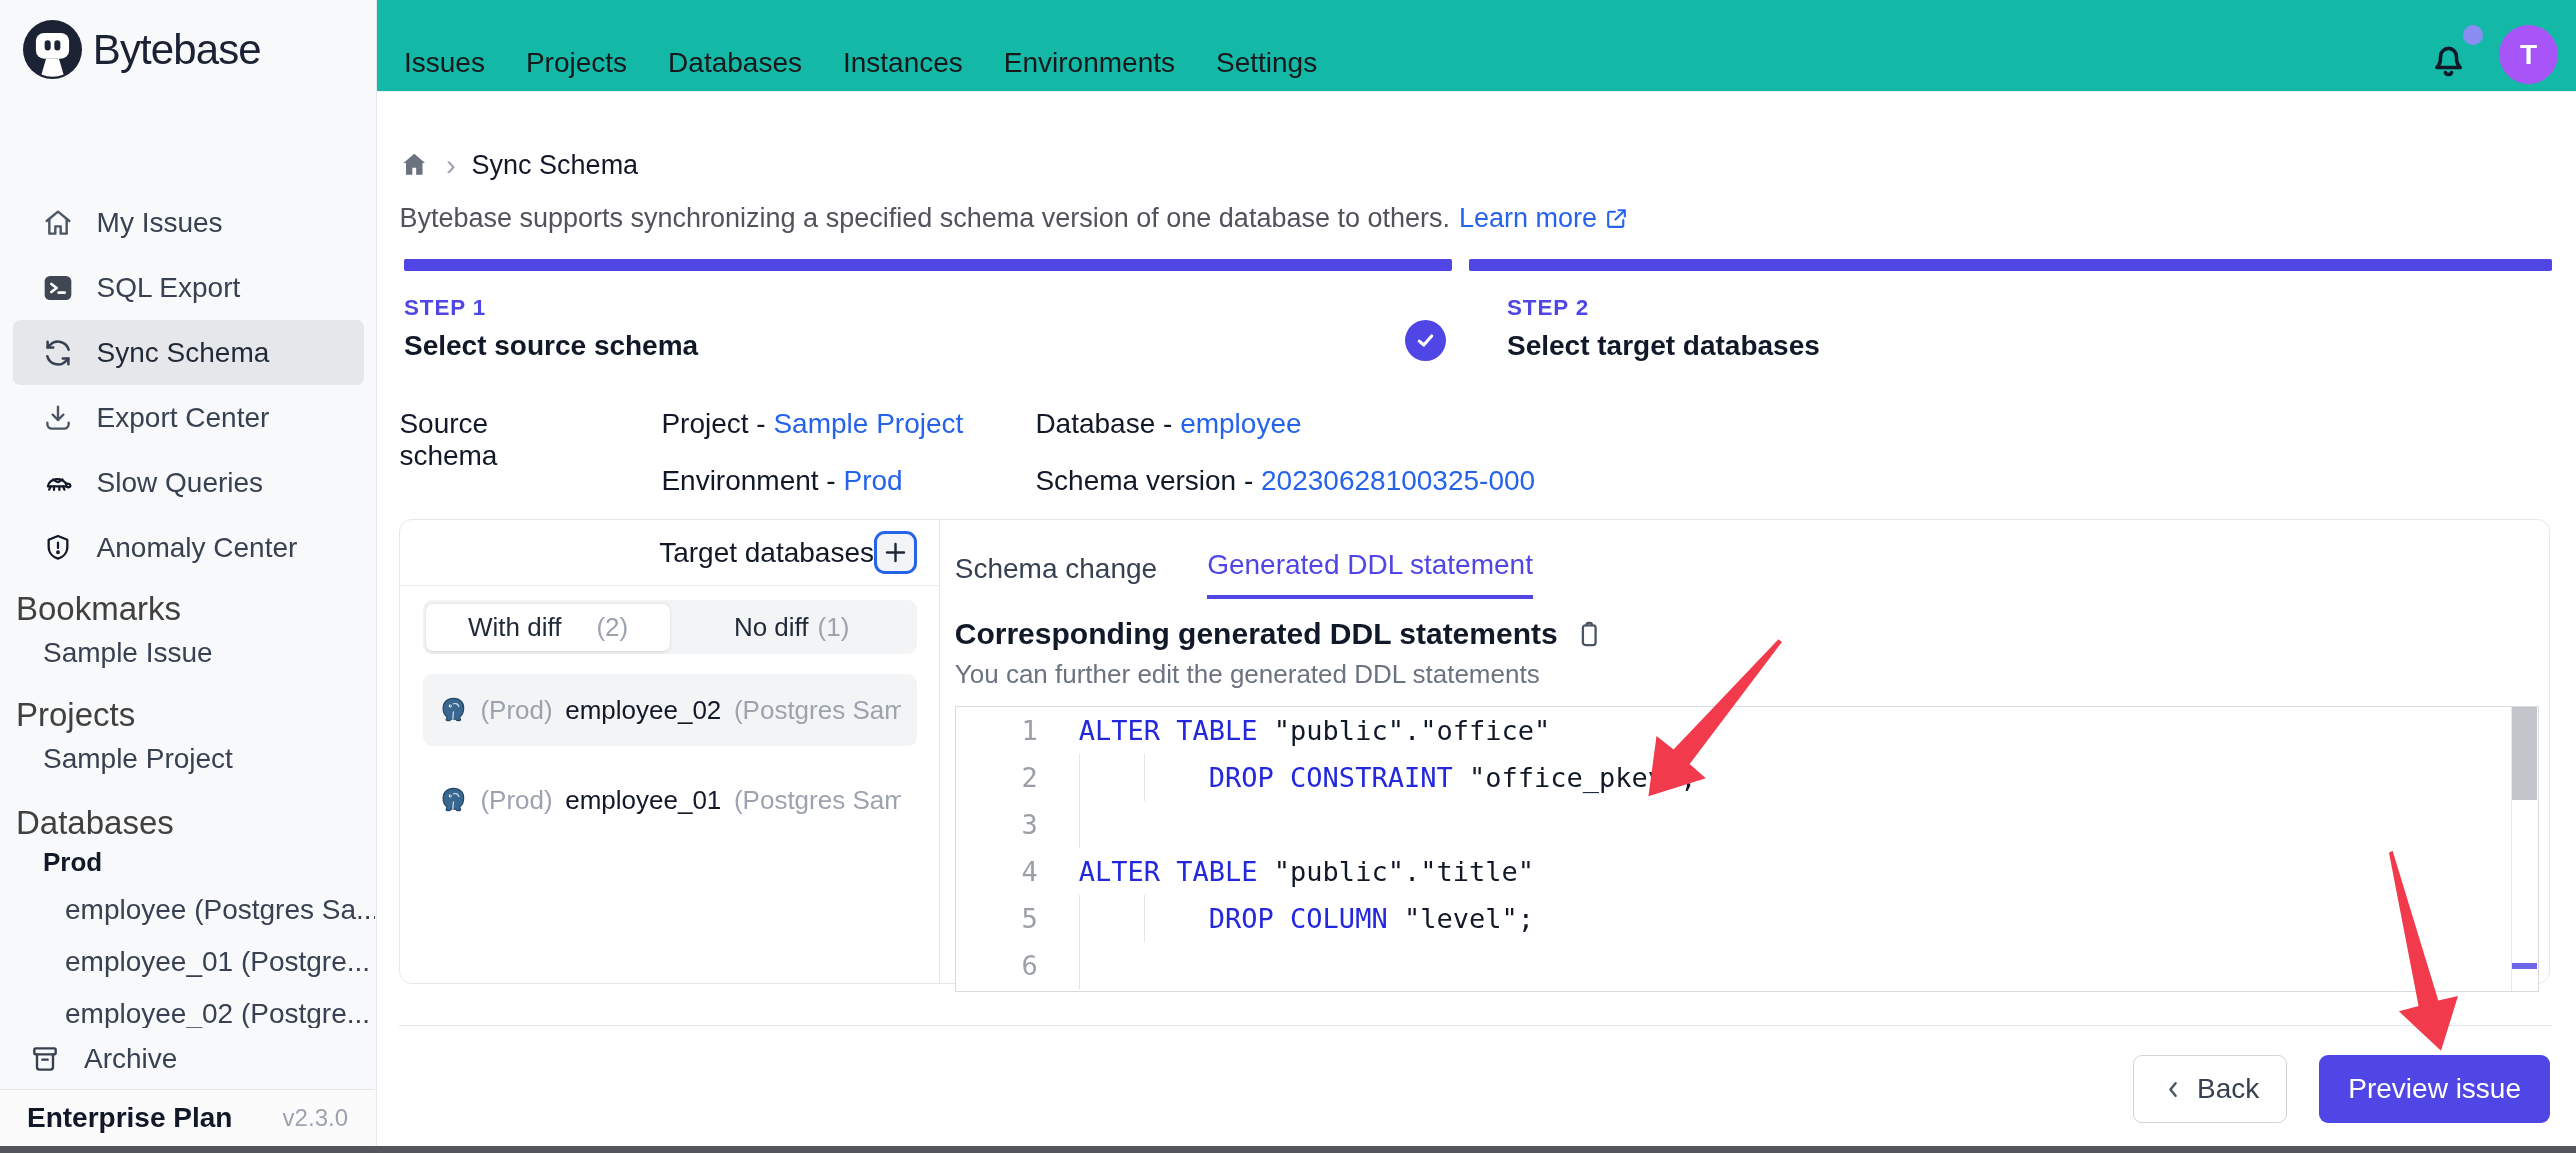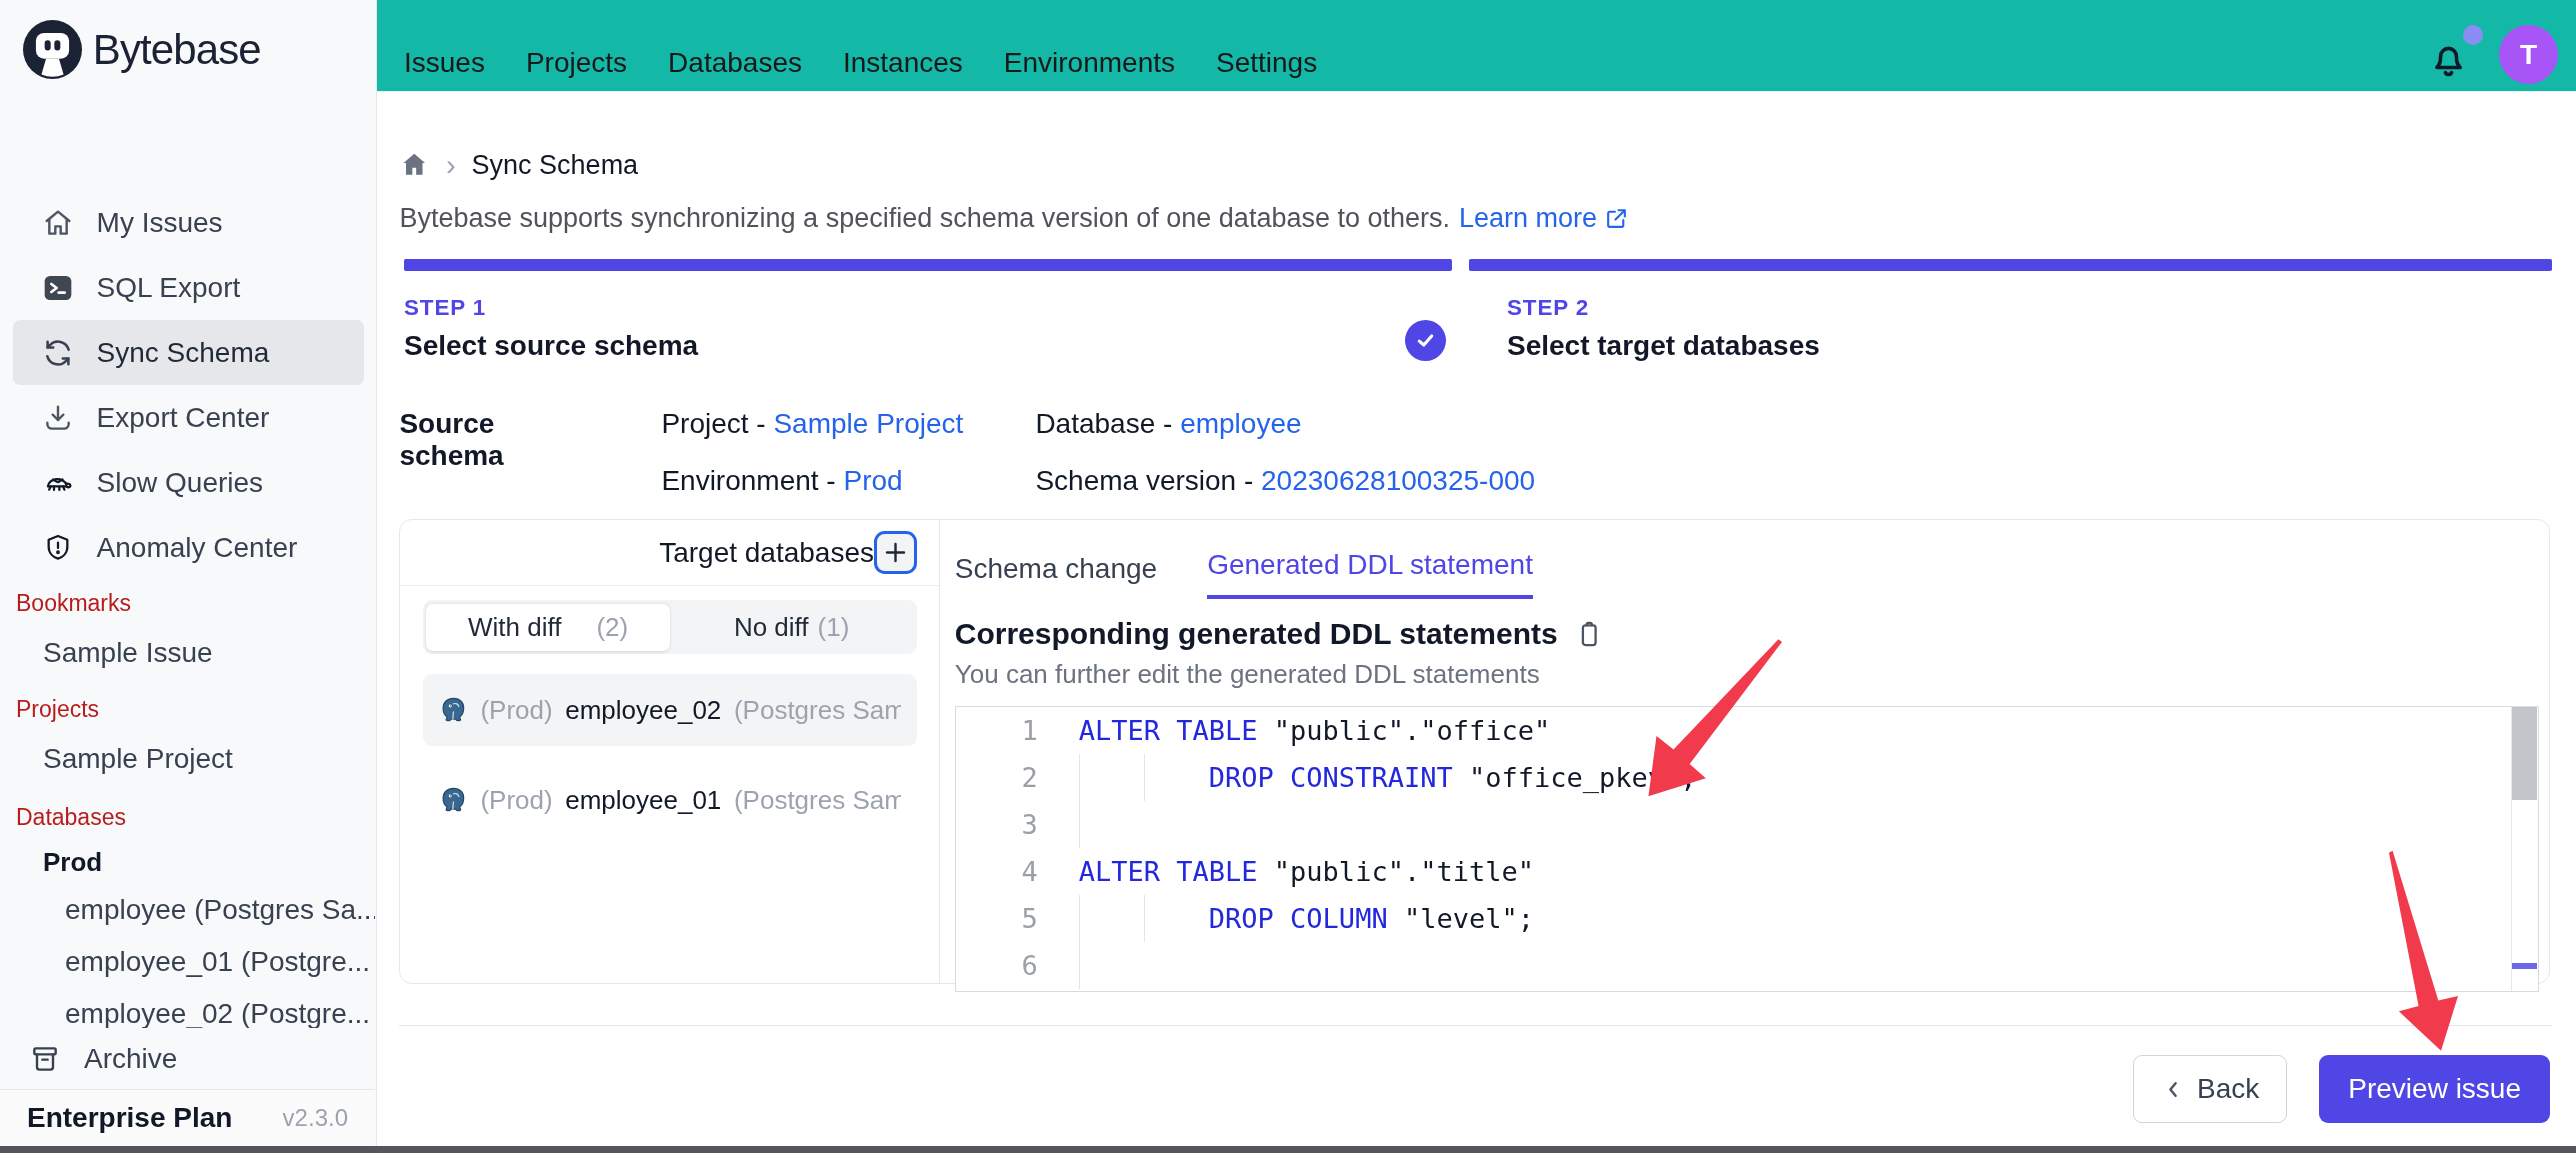--- a/index.html
+++ b/index.html
@@ -11,21 +11,21 @@
   .logo { position:absolute; left:23px; top:20px; display:flex; align-items:center; gap:10.8px; }
   .logo-text { font-size:42px; font-weight:400; letter-spacing:-0.9px; color:#1b2234; }
   .searchbox { position:absolute; left:13.5px; top:117px; width:350px; height:54px; background:#fff; border:1.8px solid #dcdfe4; border-radius:9px; display:flex; align-items:center; padding:0 10.8px 0 18px; }
   .searchbox input { border:none; outline:none; flex:1; font-size:26px; color:#374151; background:transparent; font-family:"Liberation Sans",sans-serif; min-width:0; }
   .searchbox input::placeholder { color:#9ca3af; }
   .kbd { background:#e9ebef; border-radius:7.2px; color:#4b5563; font-size:23px; padding:5.4px 10.8px; white-space:nowrap; }
   .menu { position:absolute; left:0; top:190px; width:377px; }
   .mitem { height:65px; display:flex; align-items:center; gap:23px; padding:0 0 0 29px; margin:0 12.6px; border-radius:7.2px; font-size:28px; color:#374151; cursor:pointer; }
   .mitem.active { background:#e5e7ea; color:#1f2937; }
   .mitem svg { flex:0 0 auto; }
-  .slabel { font-size:23px; color:#b91c1c; padding-left:16px; }
+  .slabel { font-size:33px; color:#404040; padding-left:16px; }
   .sitem { font-size:28px; color:#374151; padding-left:43px; height:50px; display:flex; align-items:center; }
   .sgroup { font-size:26px; font-weight:700; color:#111827; padding-left:43px; height:43px; display:flex; align-items:center; }
   .dbitem { font-size:28px; color:#374151; padding-left:65px; height:52px; display:flex; align-items:center; white-space:nowrap; overflow:hidden; }
   #bookmarks-label { position:absolute; top:590px; width:377px; }
   #bookmark-item  { position:absolute; top:628px; width:377px; }
   #projects-label { position:absolute; top:696px; width:377px; }
   #project-item   { position:absolute; top:734px; width:377px; }
   #databases-label{ position:absolute; top:804px; width:377px; }
   #db-group       { position:absolute; top:841px; width:377px; }
   #db-list        { position:absolute; top:884px; width:375px; height:144px; overflow:hidden; }
@@ -54,21 +54,21 @@
   #bar1 { left:27px; width:1048px; }
   #bar2 { left:1092px; width:1083px; }
   .step-label { font-size:22.4px; font-weight:700; letter-spacing:0.9px; color:#4f46e5; }
   .step-title { font-size:28px; font-weight:600; color:#111827; margin-top:9px; }
   #step1 { position:absolute; left:27px; top:169px; }
   #step2 { position:absolute; left:1130px; top:169px; }
   #step-check { position:absolute; left:1028px; top:194px; width:41px; height:41px; border-radius:50%; background:#4f46e5; display:flex; align-items:center; justify-content:center; }
 
   #source-grid { position:absolute; left:22.4px; top:269px; font-size:28px; }
   .src-row { position:relative; height:57px; }
-  .src-label { position:absolute; left:0; top:12.6px; font-weight:700; color:#111827; }
+  .src-label { position:absolute; left:0; top:12.6px; font-weight:400; color:#111827; }
   .src-k { color:#111827; }
   .src-v { color:#2563eb; cursor:pointer; }
   .src-c1 { position:absolute; left:262px; top:12.6px; white-space:nowrap; }
   .src-c2 { position:absolute; left:636px; top:12.6px; white-space:nowrap; }
 
   
   #card { position:absolute; left:22.4px; top:393px; width:2151px; height:465px; border:1.8px solid #e5e7eb; border-radius:12.6px; background:#fff; display:flex; }
   #left-col { width:540px; border-right:1.8px solid #e5e7eb; flex:0 0 auto; position:relative; }
   #panel-head { height:66px; border-bottom:1.8px solid #ebedf0; display:flex; align-items:center; justify-content:flex-end; padding:0 22.4px; }
   #panel-head .t { font-size:28px; font-weight:500; color:#111827; }

